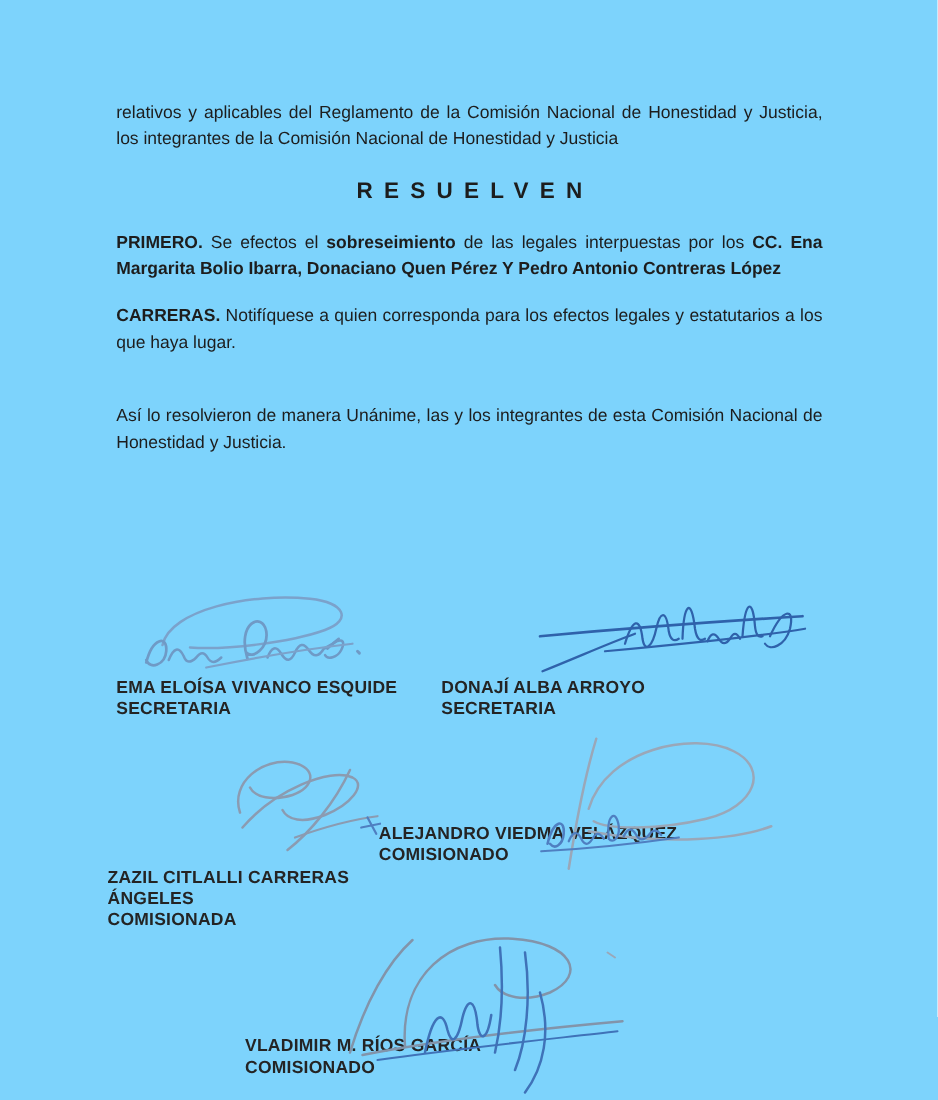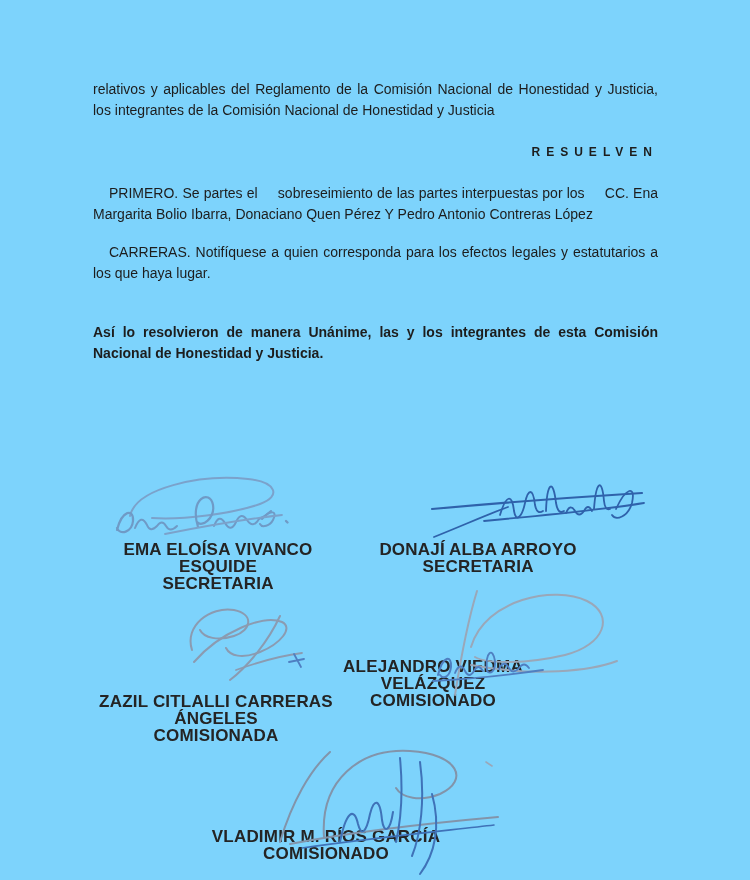--- a/index.html
+++ b/index.html
@@ -17,61 +17,61 @@
     padding:79px 92px 0 93px;
     box-sizing:border-box;
   }
   .textblock p{
     margin:0;
     font-size:14px;
     line-height:21px;
     text-align:justify;
     color:#1d1d1d;
   }
-  .textblock p b{font-weight:400;margin-left:16px;}
+  .textblock p b{font-weight:700;}
   .heading{
     margin:20px 0 0 0;
-    font-size:12px;
+    font-size:18px;
     line-height:22px;
     font-weight:700;
-    text-align:right;
+    text-align:center;
     letter-spacing:0.5em;
     text-indent:0.5em;
   }
   .mt-primero{margin-top:20px !important;}
   .mt-segundo{margin-top:17px !important;}
   .mt-tercero{margin-top:22px !important;}
   .closing{
     margin-top:38px !important;
-    font-weight:700;
+    font-weight:400;
   }
   .sig-label{
     position:absolute;
-    text-align:center;
+    text-align:left;
     font-weight:700;
-    font-size:17px;
+    font-size:14px;
     line-height:17px;
     letter-spacing:0.2px;
     color:#242424;
   }
   .sig-label .role{display:block;}
   .sig{position:absolute;}
   .sig path{fill:none;stroke-linecap:round;stroke-linejoin:round;}
 </style>
 </head>
 <body>
 
 <div class="page">
 
   <div class="textblock">
     <p><span>relativos y aplicables del Reglamento de la Comisión Nacional de Honestidad y Justicia, los integrantes de la Comisión Nacional de Honestidad y Justicia</span></p>
 
     <div class="heading">RESUELVEN</div>
 
-    <p class="mt-primero"><b>PRIMERO.</b><span> Se partes el </span><b>sobreseimiento</b><span> de las partes interpuestas por los </span><b>CC. Ena Margarita Bolio Ibarra, Donaciano Quen Pérez Y Pedro Antonio Contreras López</b></p>
+    <p class="mt-primero"><b>PRIMERO.</b><span> Se efectos el </span><b>sobreseimiento</b><span> de las legales interpuestas por los </span><b>CC. Ena Margarita Bolio Ibarra, Donaciano Quen Pérez Y Pedro Antonio Contreras López</b></p>
 
     <p class="mt-segundo"><b>CARRERAS.</b><span> Notifíquese a quien corresponda para los efectos legales y estatutarios a los que haya lugar.</span></p>
 
 
     <p class="closing">Así lo resolvieron de manera Unánime, las y los integrantes de esta Comisión Nacional de Honestidad y Justicia.</p>
   </div>
 
   <div class="sig-label" style="top:541px;left:93px;width:250px;">
     <span>EMA ELOÍSA VIVANCO ESQUIDE</span>
     <span class="role">SECRETARIA</span>

